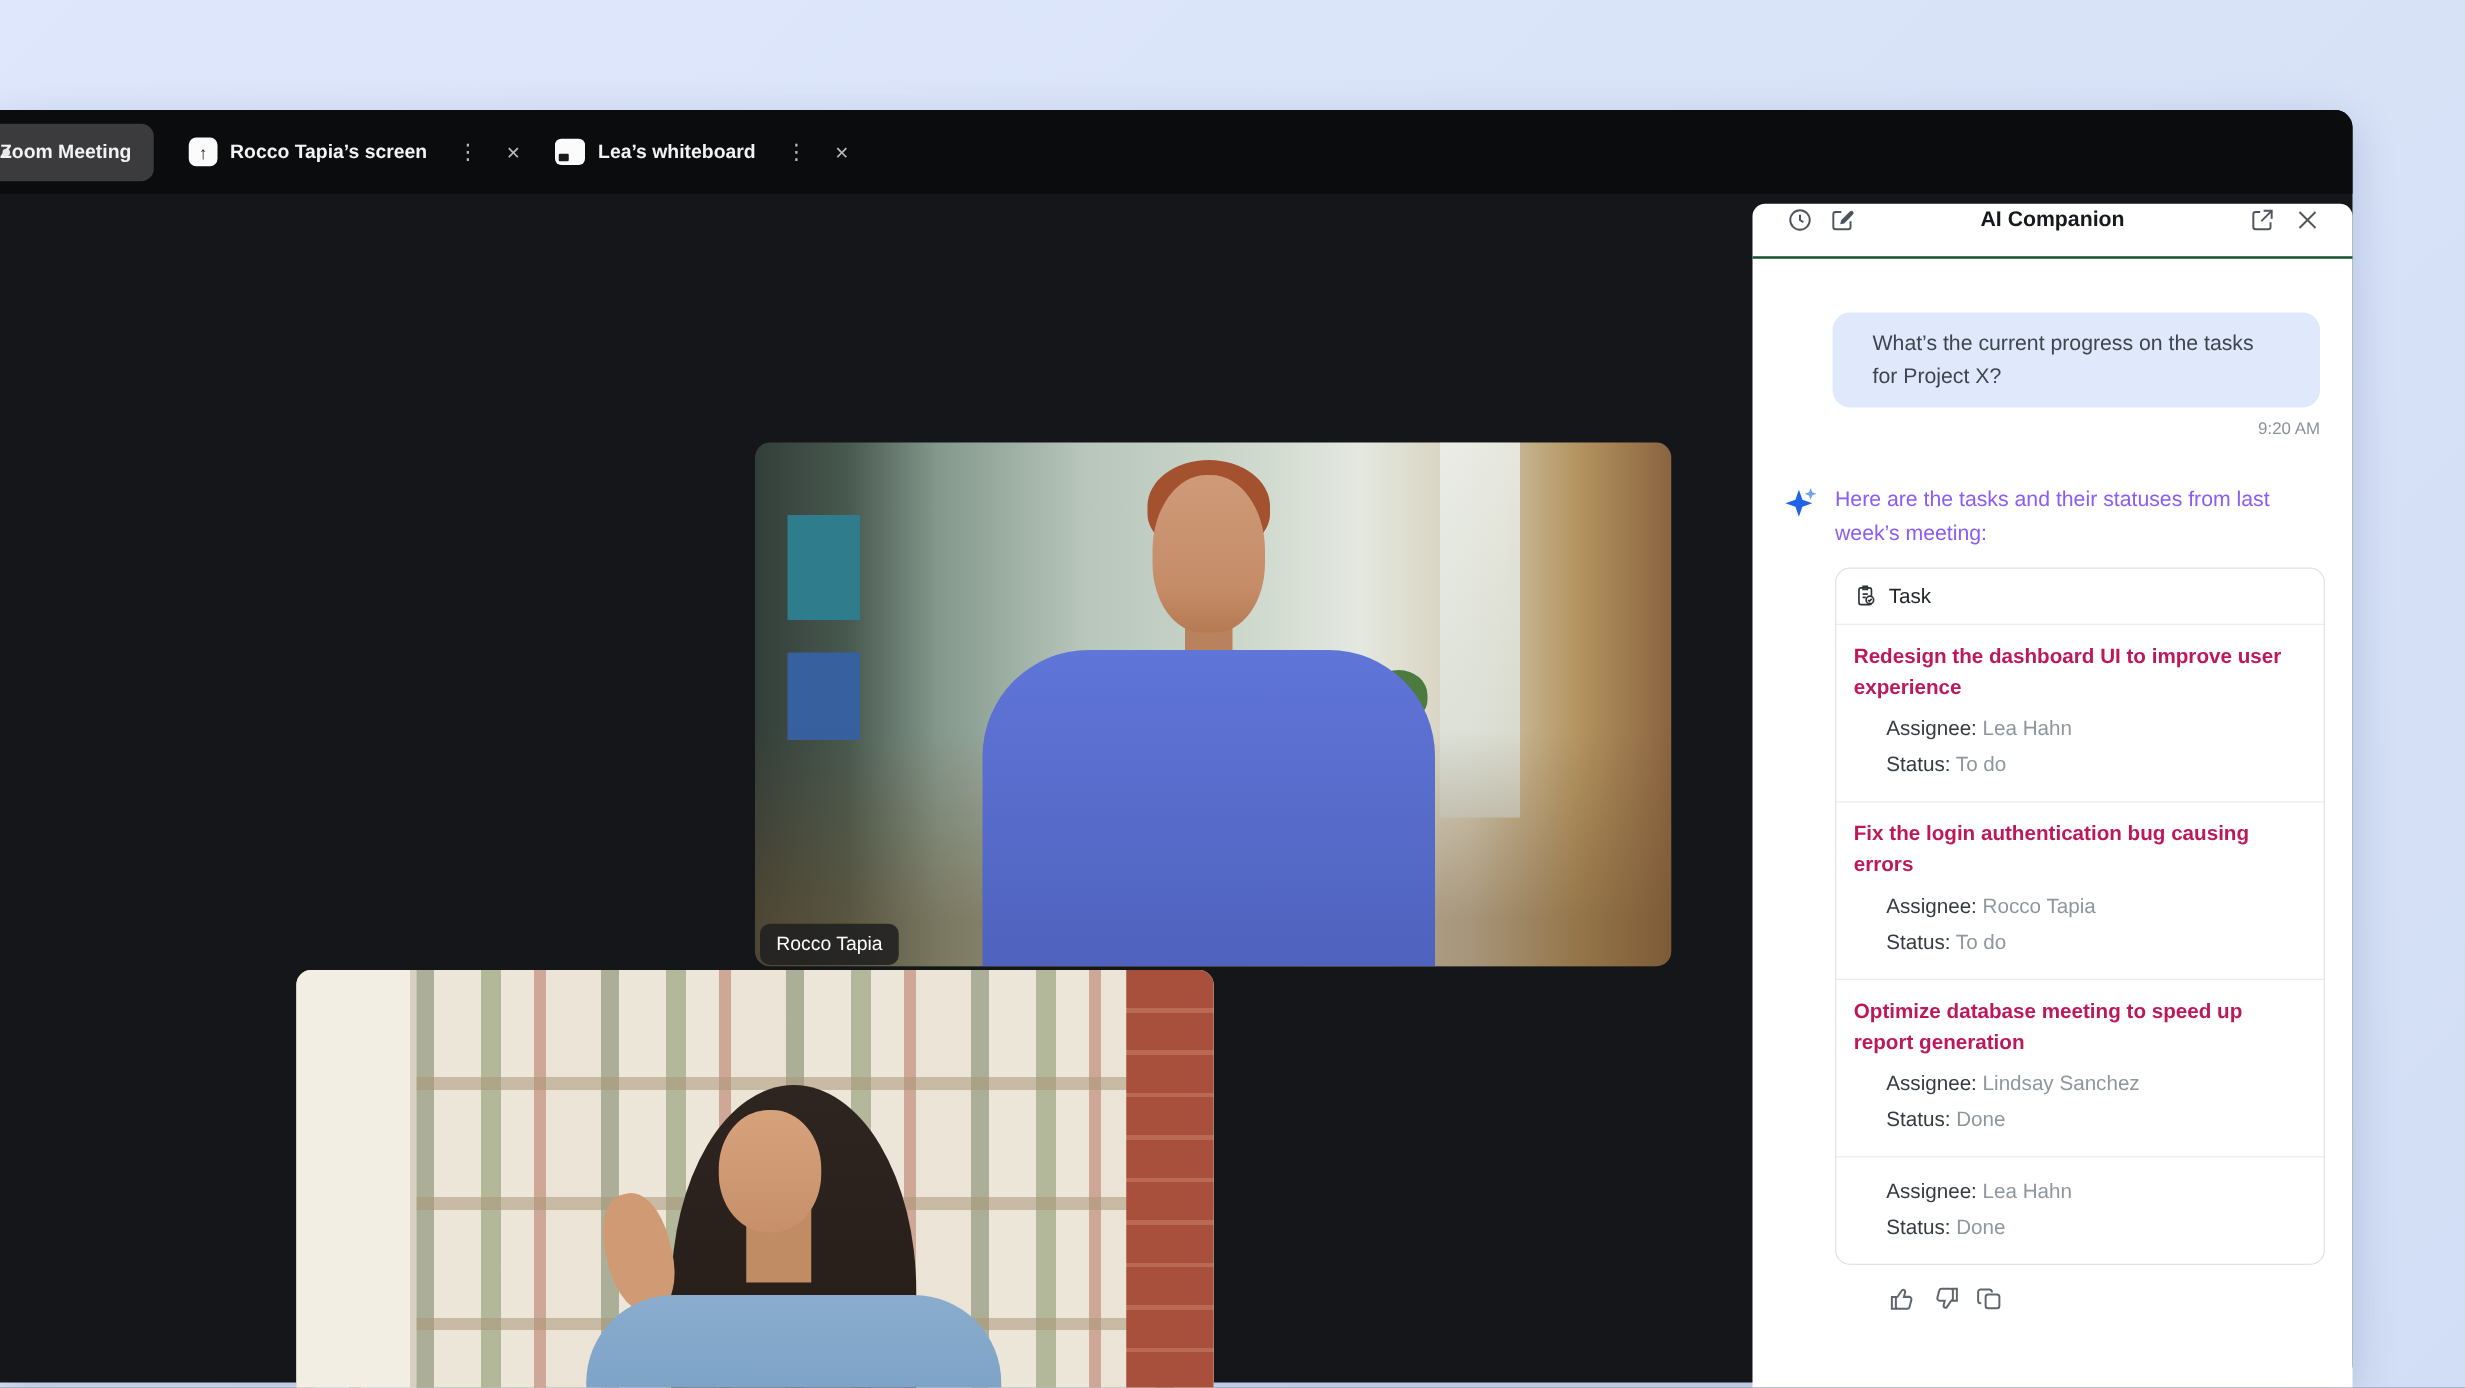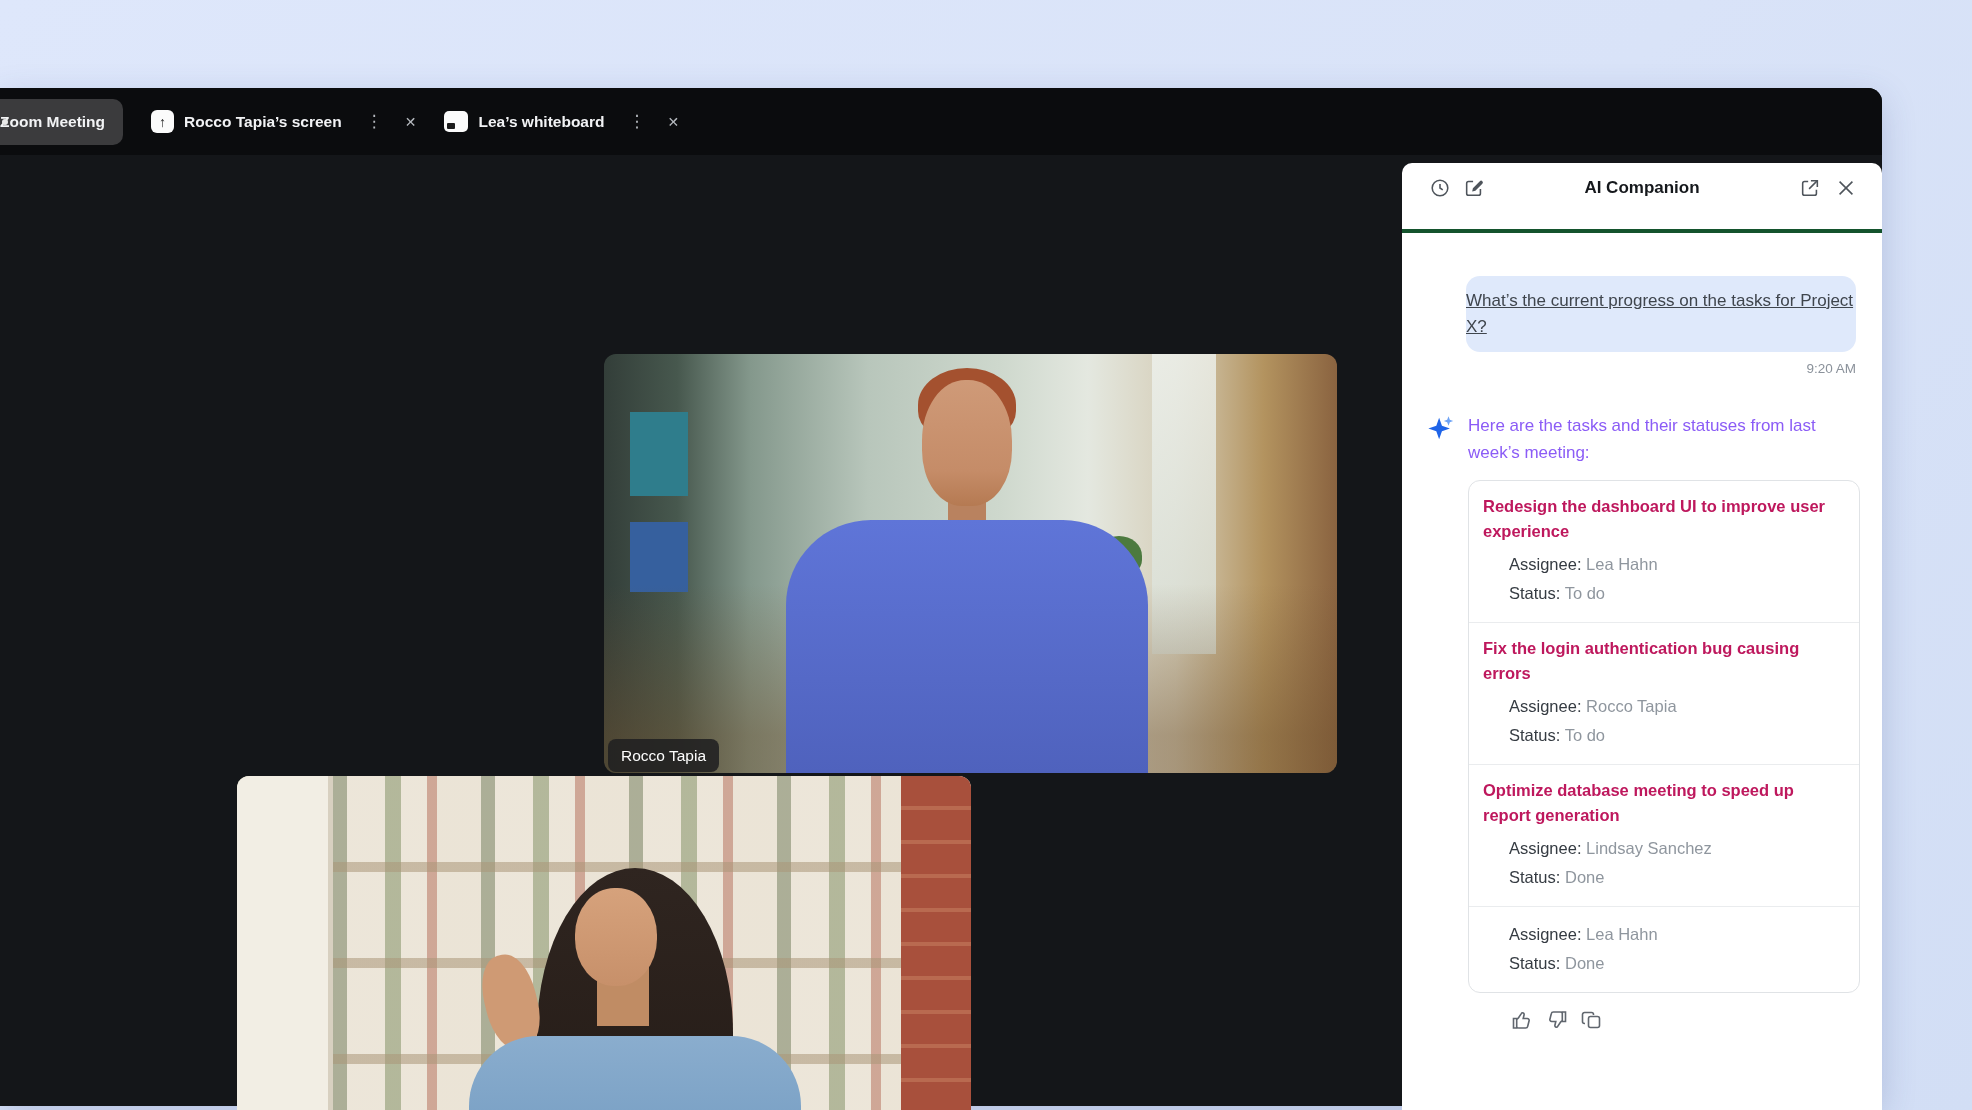--- a/index.html
+++ b/index.html
@@ -65,28 +65,28 @@
   .t3-neck{position:absolute;left:360px;top:190px;width:52px;height:60px;background:#c08c64;}
   .t3-face{position:absolute;left:338px;top:112px;width:82px;height:98px;border-radius:48%;background:linear-gradient(180deg,#d6a27c,#c7906a);}
   .t3-hand{position:absolute;left:248px;top:178px;width:52px;height:96px;border-radius:45%;background:#cf9a74;transform:rotate(-14deg);}
   .t3-shirt{position:absolute;left:232px;top:260px;width:332px;height:152px;border-radius:70px 70px 0 0;background:linear-gradient(180deg,#8aadce 0%,#7099bf 100%);}
   .name-tag{position:absolute;height:33px;background:rgba(32,32,33,.88);color:#fdfdfd;font-size:15.5px;font-weight:500;display:flex;align-items:center;padding:0 13px;border-radius:8px;white-space:nowrap;}
   .tag-1{left:0;top:384px;border-radius:0 8px 8px 0;padding:0 9px 0 5px;}
   .tag-2{left:4px;top:385px;}
 
   
   .ai-panel{position:absolute;left:1402px;top:163px;width:480px;height:947px;background:var(--panel-bg);border-radius:10px 10px 0 0;}
-  .panel-header{position:relative;height:70px;border-bottom:4px solid #14532d;display:flex;align-items:center;padding:0 25px 16px 26px;}
+  .panel-header{position:relative;height:44px;border-bottom:2px solid #14532d;display:flex;align-items:center;padding:0 25px 16px 26px;}
   .hdr-icon{width:23px;height:23px;color:#4e545b;cursor:pointer;display:flex;align-items:center;justify-content:center;}
   .hdr-icon svg{width:22px;height:22px;}
   .hdr-left{display:flex;gap:11px;}
   .hdr-right{display:flex;gap:13px;margin-left:auto;}
   .panel-title{position:absolute;left:0;right:0;text-align:center;font-size:17px;font-weight:700;color:#15181c;pointer-events:none;}
   .chat{padding:0 26px 0 24px;}
-  .bubble{margin:43px 0 0 auto;width:fit-content;max-width:390px;background:var(--bubble-bg);border-radius:14px;padding:12px 0;font-size:17px;line-height:26px;color:#3f454d;text-decoration:underline;}
+  .bubble{margin:43px 0 0 auto;width:fit-content;max-width:390px;background:var(--bubble-bg);border-radius:14px;padding:12px 32px;font-size:17px;line-height:26px;color:#3f454d;}
   .stamp{text-align:right;margin-top:9px;font-size:13.5px;color:#8b929b;}
   .ai-row{display:flex;gap:12px;margin-top:36px;}
   .sparkle{width:30px;height:30px;flex:0 0 30px;margin-top:2px;}
   .ai-body{flex:1;}
   .ai-intro{font-size:17px;line-height:27px;color:#8b5cf6;}
   .task-card{margin-top:14px;width:392px;border:1px solid #e0e3e6;border-radius:12px;background:#fff;overflow:hidden;}
   .card-hd{display:flex;align-items:center;gap:8px;padding:12px 14px;font-size:16.5px;font-weight:500;color:#23272d;border-bottom:1px solid #eaecee;}
   .card-hd svg{width:20px;height:20px;color:#2e3338;}
   .task-item{padding:13px 14px 14px;}
   .task-item + .task-item{border-top:1px solid #eaecee;}
@@ -189,20 +189,30 @@
 
       <div class="ai-row">
         <svg class="sparkle" viewBox="0 0 32 32">
           <path d="M14 4 L17 12.5 L25.5 15.5 L17 18.5 L14 27 L11 18.5 L2.5 15.5 L11 12.5 Z" fill="#1f64e8"></path>
           <path d="M24 2.5 L25.4 6.1 L29 7.5 L25.4 8.9 L24 12.5 L22.6 8.9 L19 7.5 L22.6 6.1 Z" fill="#6ea3f5"></path>
         </svg>
         <div class="ai-body">
           <div class="ai-intro">Here are the tasks and their statuses from last week’s meeting:</div>
 
           <div class="task-card">
+            <div class="card-hd">
+              <svg viewBox="0 0 24 24" fill="none" stroke="currentColor" stroke-width="1.6">
+                  <rect x="5" y="4" width="12" height="16" rx="2"></rect>
+                  <path d="M9 2.5h4v3H9z"></path>
+                  <path d="M8.5 10h5M8.5 13h3"></path>
+                  <circle cx="15.5" cy="15.5" r="3.6" fill="#fff"></circle>
+                  <path d="M13.8 15.6l1.2 1.2 2.2-2.3"></path>
+                </svg>
+              <span>Task</span>
+            </div>
 
             <div class="task-item">
               <div class="task-title">Redesign the dashboard UI to improve user experience</div>
               <div class="task-meta"><span>Assignee:</span> <span class="val">Lea Hahn</span></div>
               <div class="task-meta"><span>Status:</span> <span class="val">To do</span></div>
             </div>
             <div class="task-item">
               <div class="task-title">Fix the login authentication bug causing errors</div>
               <div class="task-meta"><span>Assignee:</span> <span class="val">Rocco Tapia</span></div>
               <div class="task-meta"><span>Status:</span> <span class="val">To do</span></div>

